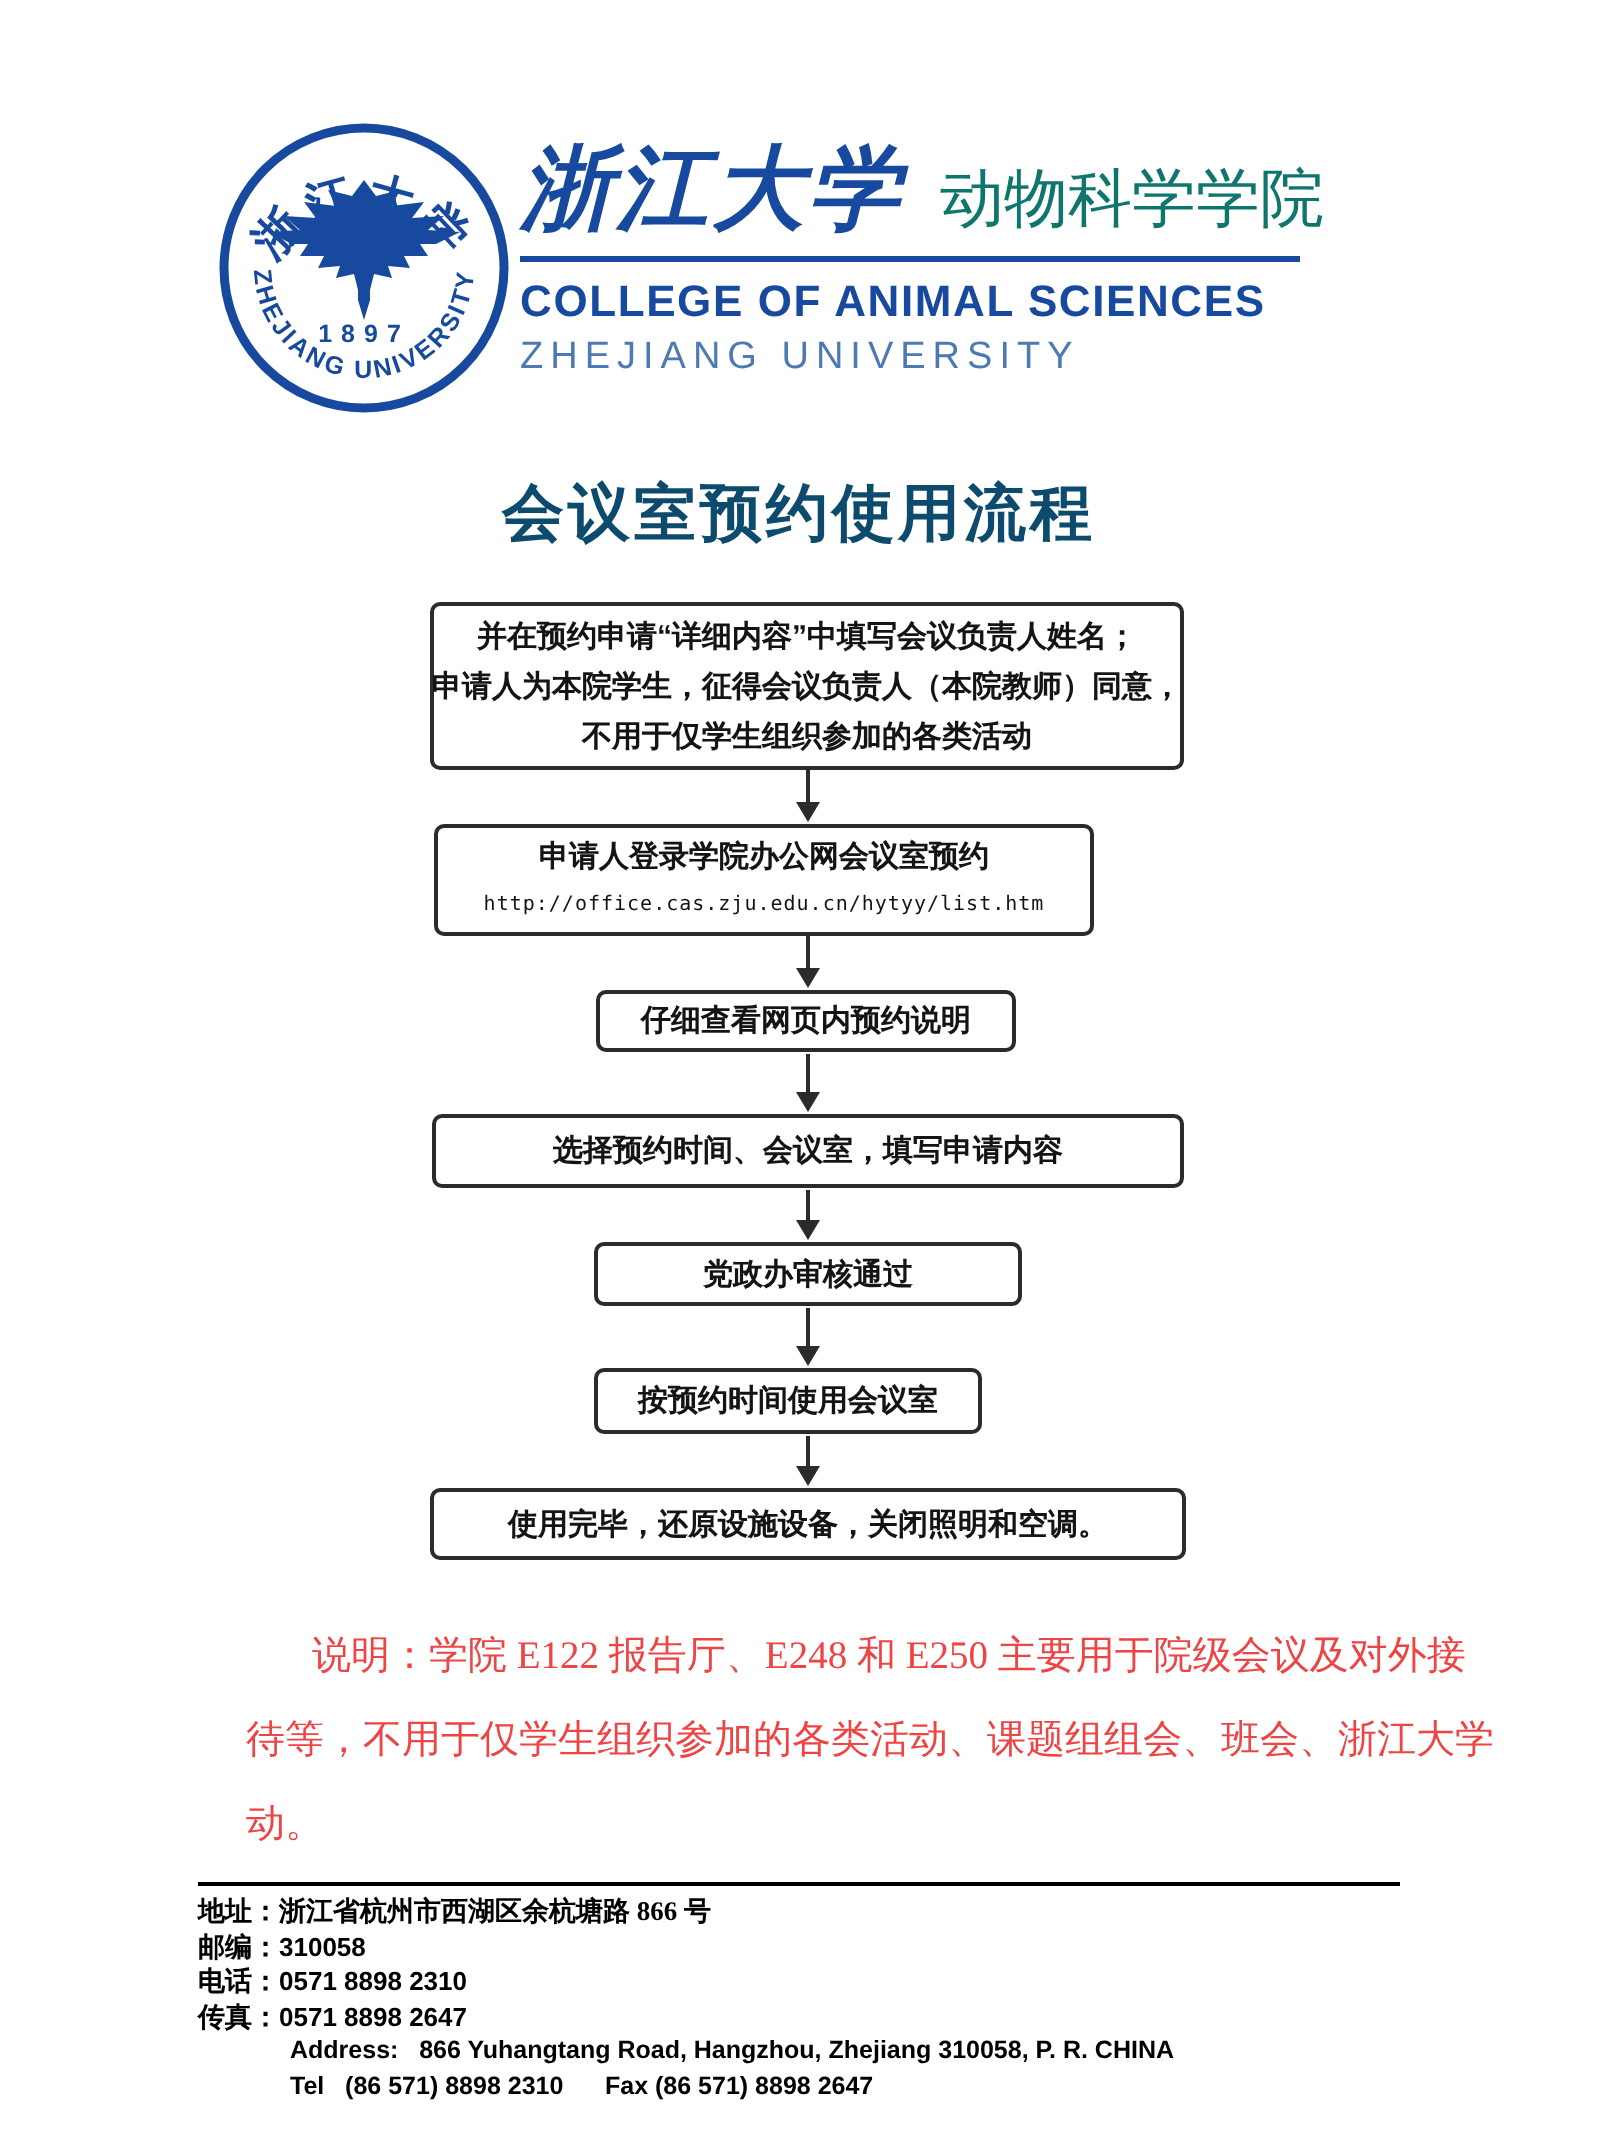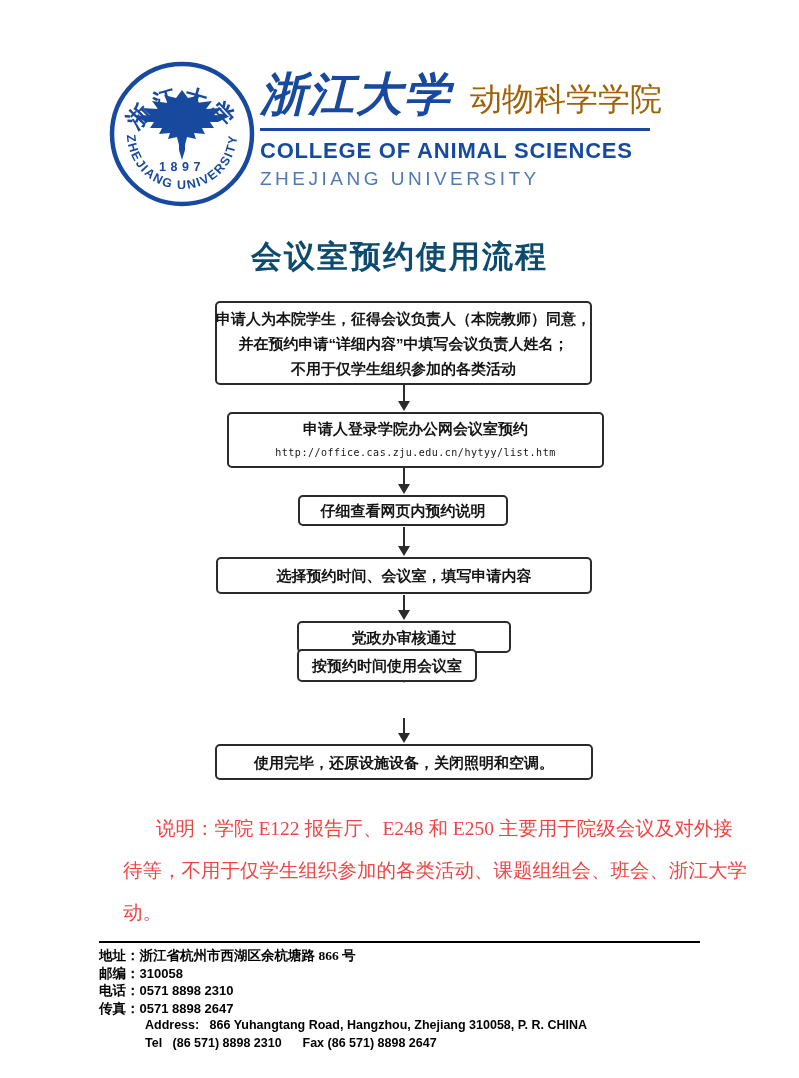--- a/index.html
+++ b/index.html
@@ -18,21 +18,21 @@
   .seal { position:absolute; left:109px; top:61px; width:146px; height:146px; }
   .header-text { position:absolute; left:260px; top:64px; width:395px; }
   .header-row1 { display:flex; align-items:baseline; height:62px; }
   .calligraphy {
     font-family:"DejaVu Serif", serif;
     font-size:46px; font-weight:bold; font-style:italic;
     color:#17499e; letter-spacing:2px; white-space:nowrap;
   }
   .college-cn {
     font-family:"Liberation Sans", sans-serif;
-    font-size:32px; color:#a16207; margin-left:18px;
+    font-size:32px; color:#0f766e; margin-left:18px;
     letter-spacing:0px; white-space:nowrap;
   }
   .header-underline { width:390px; height:3px; background:#17499e; margin-top:2px; }
   .college-en {
     font-family:"Liberation Sans", sans-serif;
     font-size:22px; font-weight:bold; color:#17499e;
     letter-spacing:0.8px; margin-top:7px; white-space:nowrap;
   }
   .university-en {
     font-family:"Liberation Sans", sans-serif;
@@ -60,25 +60,25 @@
     font-family:"Liberation Sans", sans-serif;
     font-weight:bold; font-size:15px; color:#141414;
   }
   .fbox .ln { line-height:25px; white-space:nowrap; }
   .fbox .url {
     font-family:"DejaVu Sans Mono", monospace;
     font-weight:normal; font-size:10px; letter-spacing:0.5px;
     line-height:23px; white-space:nowrap;
   }
   .b1 { left:215px; top:301px; width:377px; height:84px; }
-  .b2 { left:227px; top:412px; width:377px; height:56px; }
+  .b2 { left:217px; top:412px; width:330px; height:56px; }
   .b3 { left:298px; top:495px; width:210px; height:31px; }
   .b4 { left:216px; top:557px; width:376px; height:37px; }
   .b5 { left:297px; top:621px; width:214px; height:32px; }
-  .b6 { left:297px; top:649px; width:180px; height:33px; }
+  .b6 { left:297px; top:684px; width:194px; height:33px; }
   .b7 { left:215px; top:744px; width:378px; height:36px; }
 
   .arrow { position:absolute; left:398px; width:12px; display:flex; flex-direction:column; align-items:center; }
   .arrow .shaft { width:2px; background:#2b2b2b; flex:1; }
   .arrow .head {
     width:0; height:0;
     border-left:6px solid transparent; border-right:6px solid transparent;
     border-top:10px solid #2b2b2b;
   }
   .a1 { top:385px; height:26px; }
@@ -147,22 +147,22 @@
       <span class="college-cn">动物科学学院</span>
     </div>
     <div class="header-underline"></div>
     <div class="college-en">COLLEGE OF ANIMAL SCIENCES</div>
     <div class="university-en">ZHEJIANG UNIVERSITY</div>
   </div>
 
   <div class="doc-title">会议室预约使用流程</div>
 
   <div class="fbox b1">
+    <div class="ln">并在预约申请“详细内容”中填写会议负责人姓名；</div>
     <div class="ln">申请人为本院学生，征得会议负责人（本院教师）同意，</div>
-    <div class="ln">并在预约申请“详细内容”中填写会议负责人姓名；</div>
     <div class="ln">不用于仅学生组织参加的各类活动</div>
   </div>
 
   <div class="arrow a1">
       <div class="shaft"></div>
       <div class="head"></div>
     </div>
 
   <div class="fbox b2">
     <div class="ln">申请人登录学院办公网会议室预约</div>

